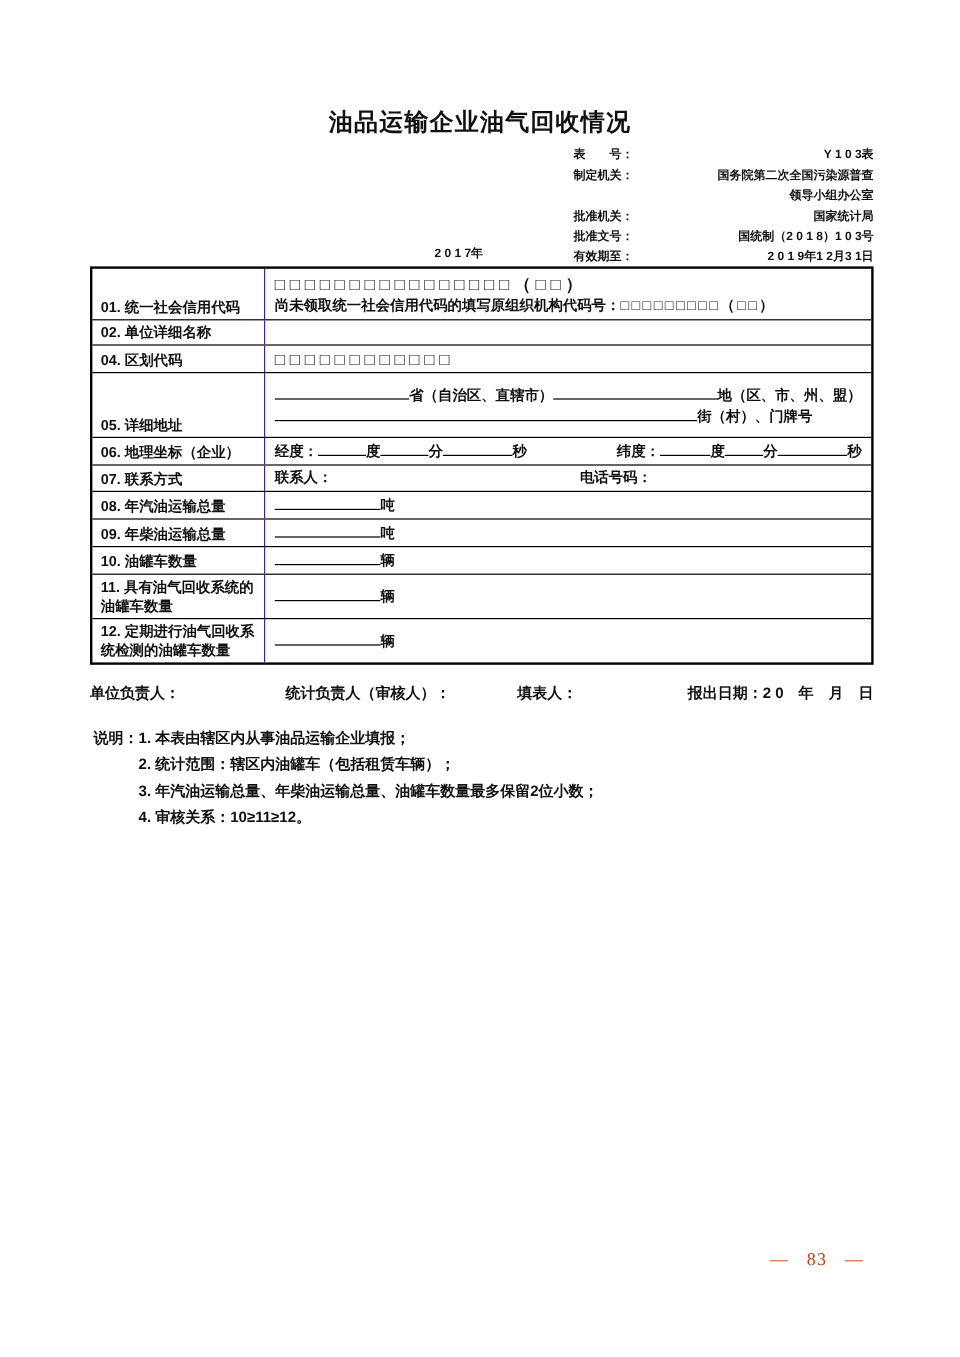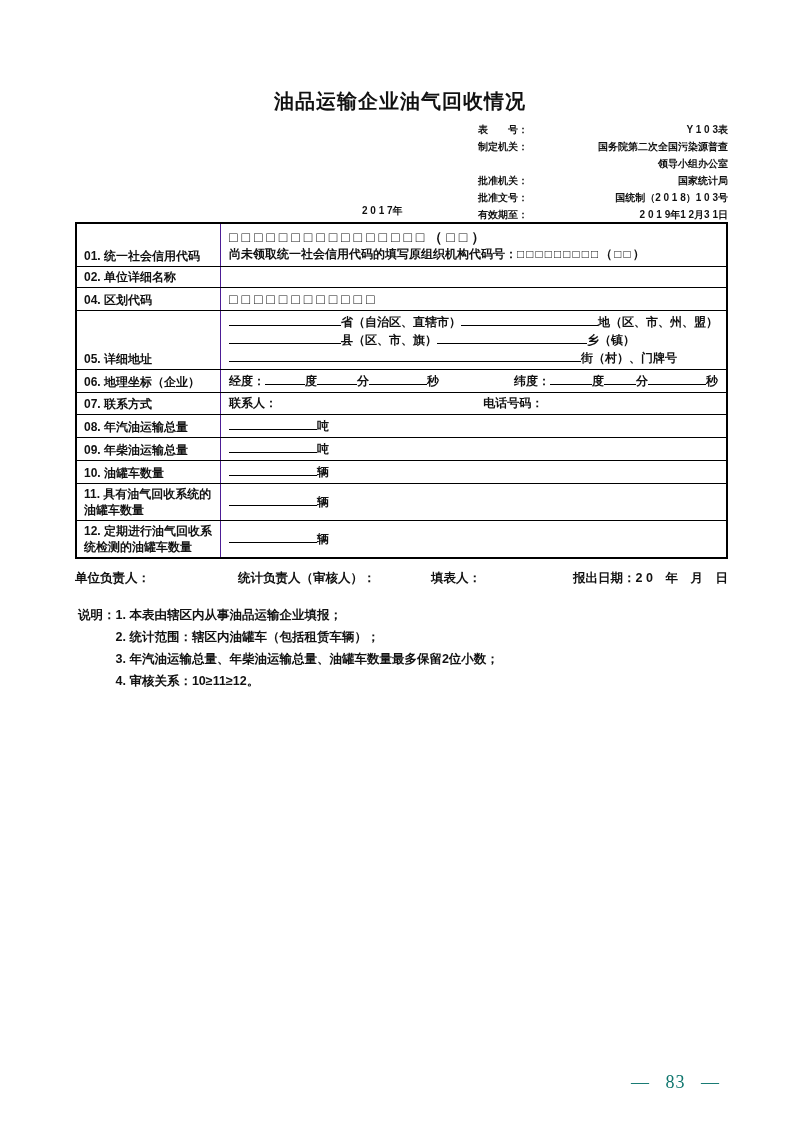--- a/index.html
+++ b/index.html
@@ -51,23 +51,23 @@
   .sigline span { position:absolute; white-space:pre; }
   .sig-unit { left:0;text-align:center; }
   .sig-stats { left:163px; }
   .sig-preparer { left:356px; }
   .sig-date { right:0; }
   
   .notes { position:absolute; left:78px; top:604px; font-size:12.5px; font-weight:700; display:flex; line-height:22px; }
   .notes-items { display:flex; flex-direction:column; }
   
   .pageno {
-    position:absolute; right:80px; top:1072px;
+    position:absolute; right:80px; top:1042px;
     font-family:"Liberation Serif","DejaVu Serif",serif;
-    font-size:18px; font-weight:400; color:#0f766e; word-spacing:10px; letter-spacing:1px;
+    font-size:15px; font-weight:400; color:#c2410c; word-spacing:10px; letter-spacing:1px;
   }
 </style>
 </head>
 <body>
 
 <div class="page">
 
   <div class="title">油品运输企业油气回收情况</div>
 
   <div class="meta">
@@ -131,26 +131,20 @@
     <div class="trow" style="min-height:54px">
       <div class="tlabel">
           <span>05. 详细地址</span>
         </div>
       <div class="tvalue">
         <div class="addr-line">
           <span class="bl w112"></span>
             <span>省（自治区、直辖市）</span>
             <span class="bl grow"></span>
             <span class="push-right">地（区、市、州、盟）</span>
-        </div>
-        <div class="addr-line">
-          <span class="bl w112"></span>
-            <span>县（区、市、旗）</span>
-            <span class="bl w150"></span>
-            <span>乡（镇）</span>
         </div>
         <div class="addr-line">
           <span class="bl w352"></span>
             <span>街（村）、门牌号</span>
         </div>
       </div>
     </div>
 
     <div class="trow" style="min-height:20px">
       <div class="tlabel">

